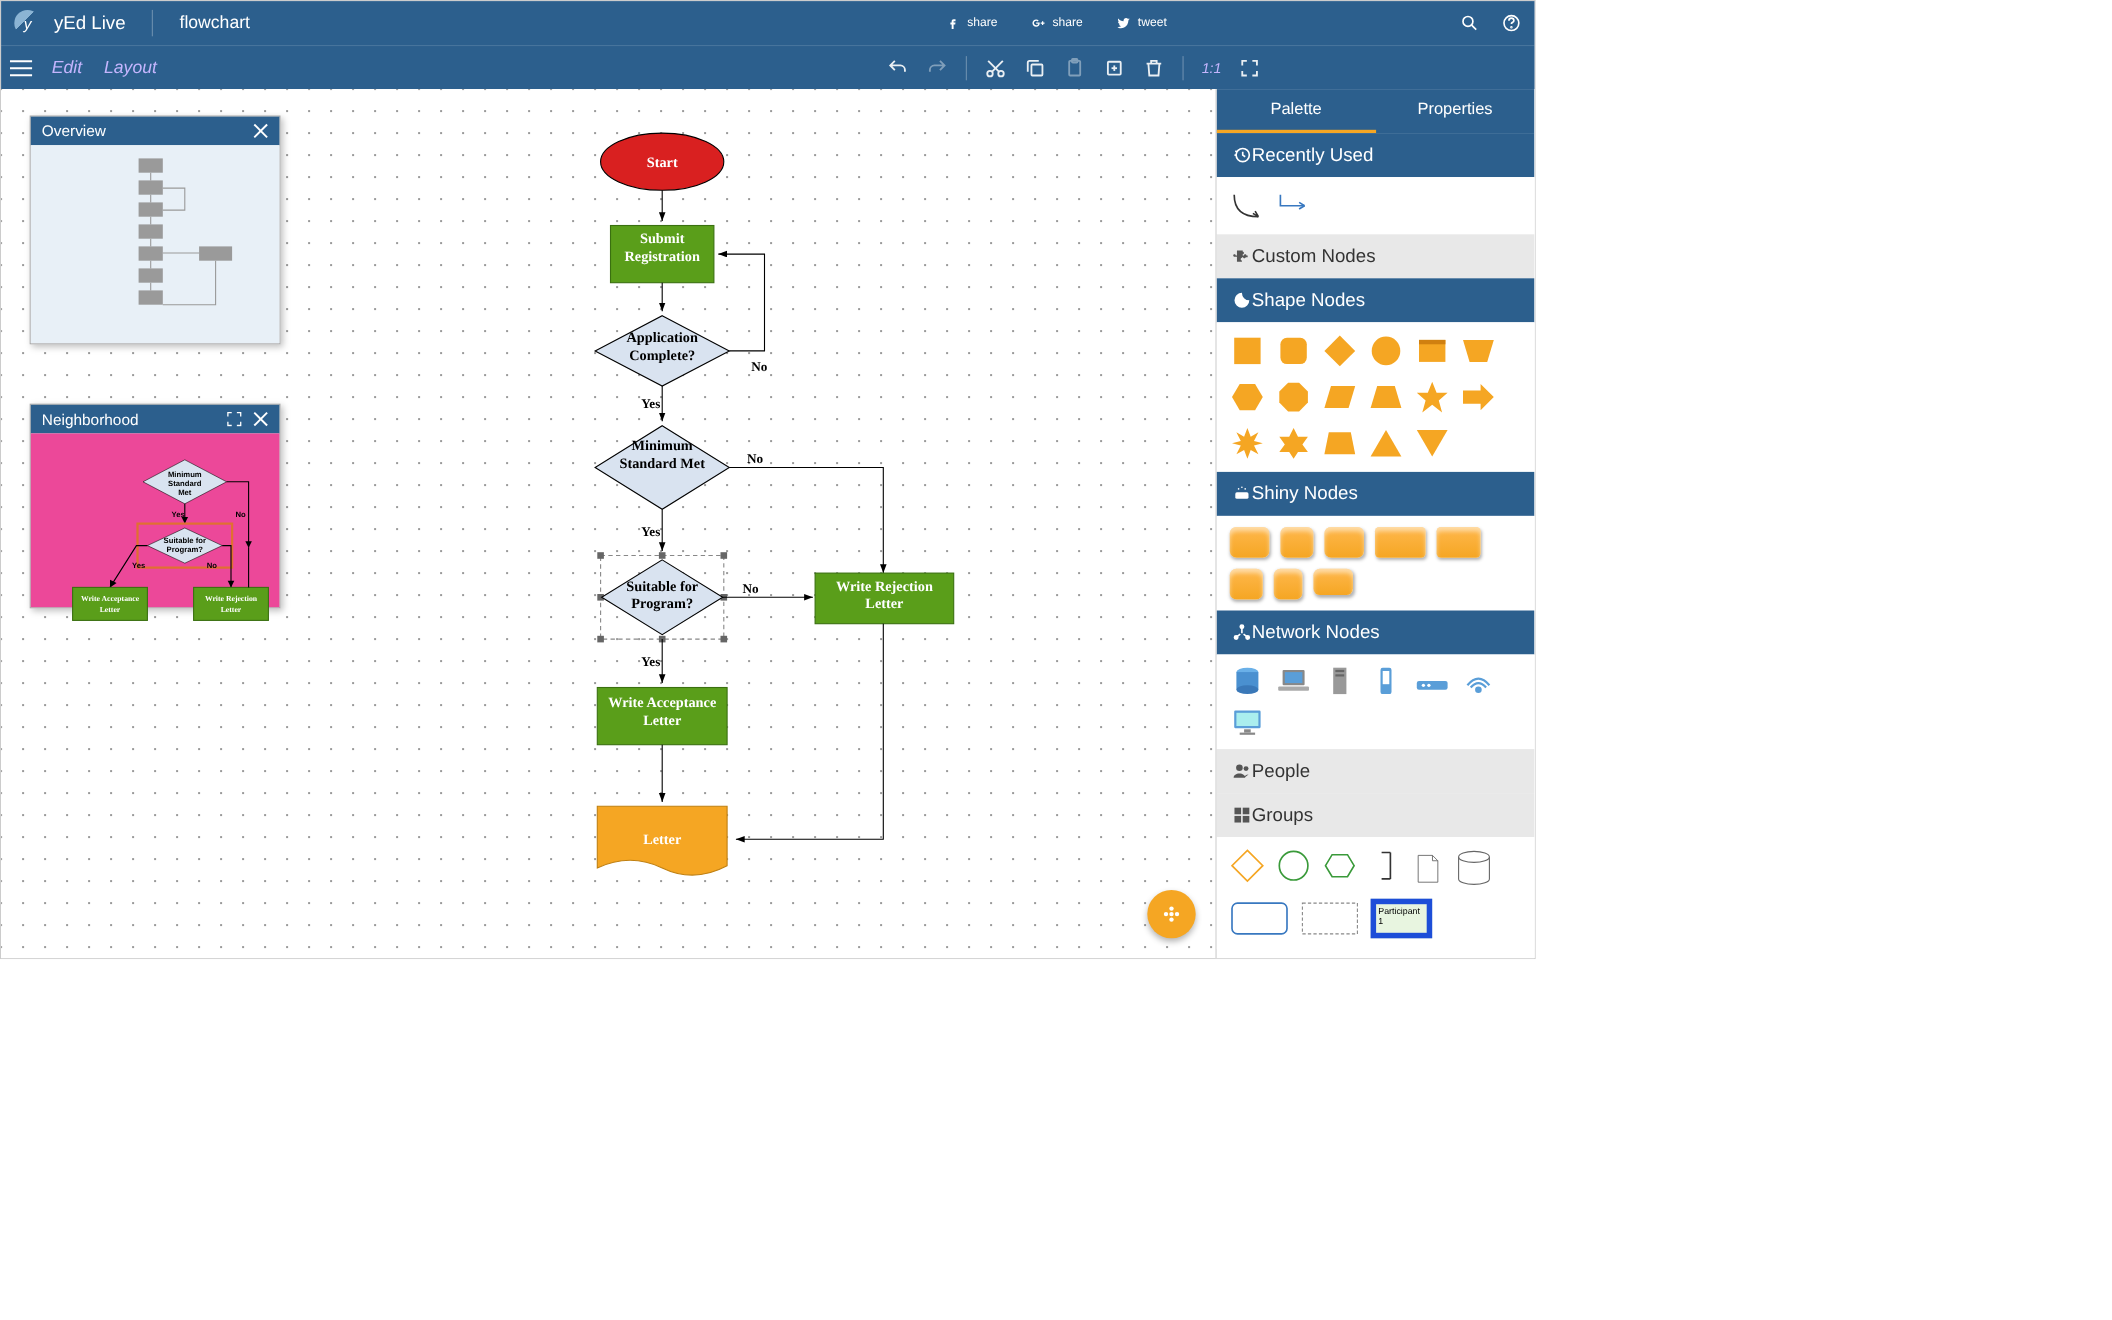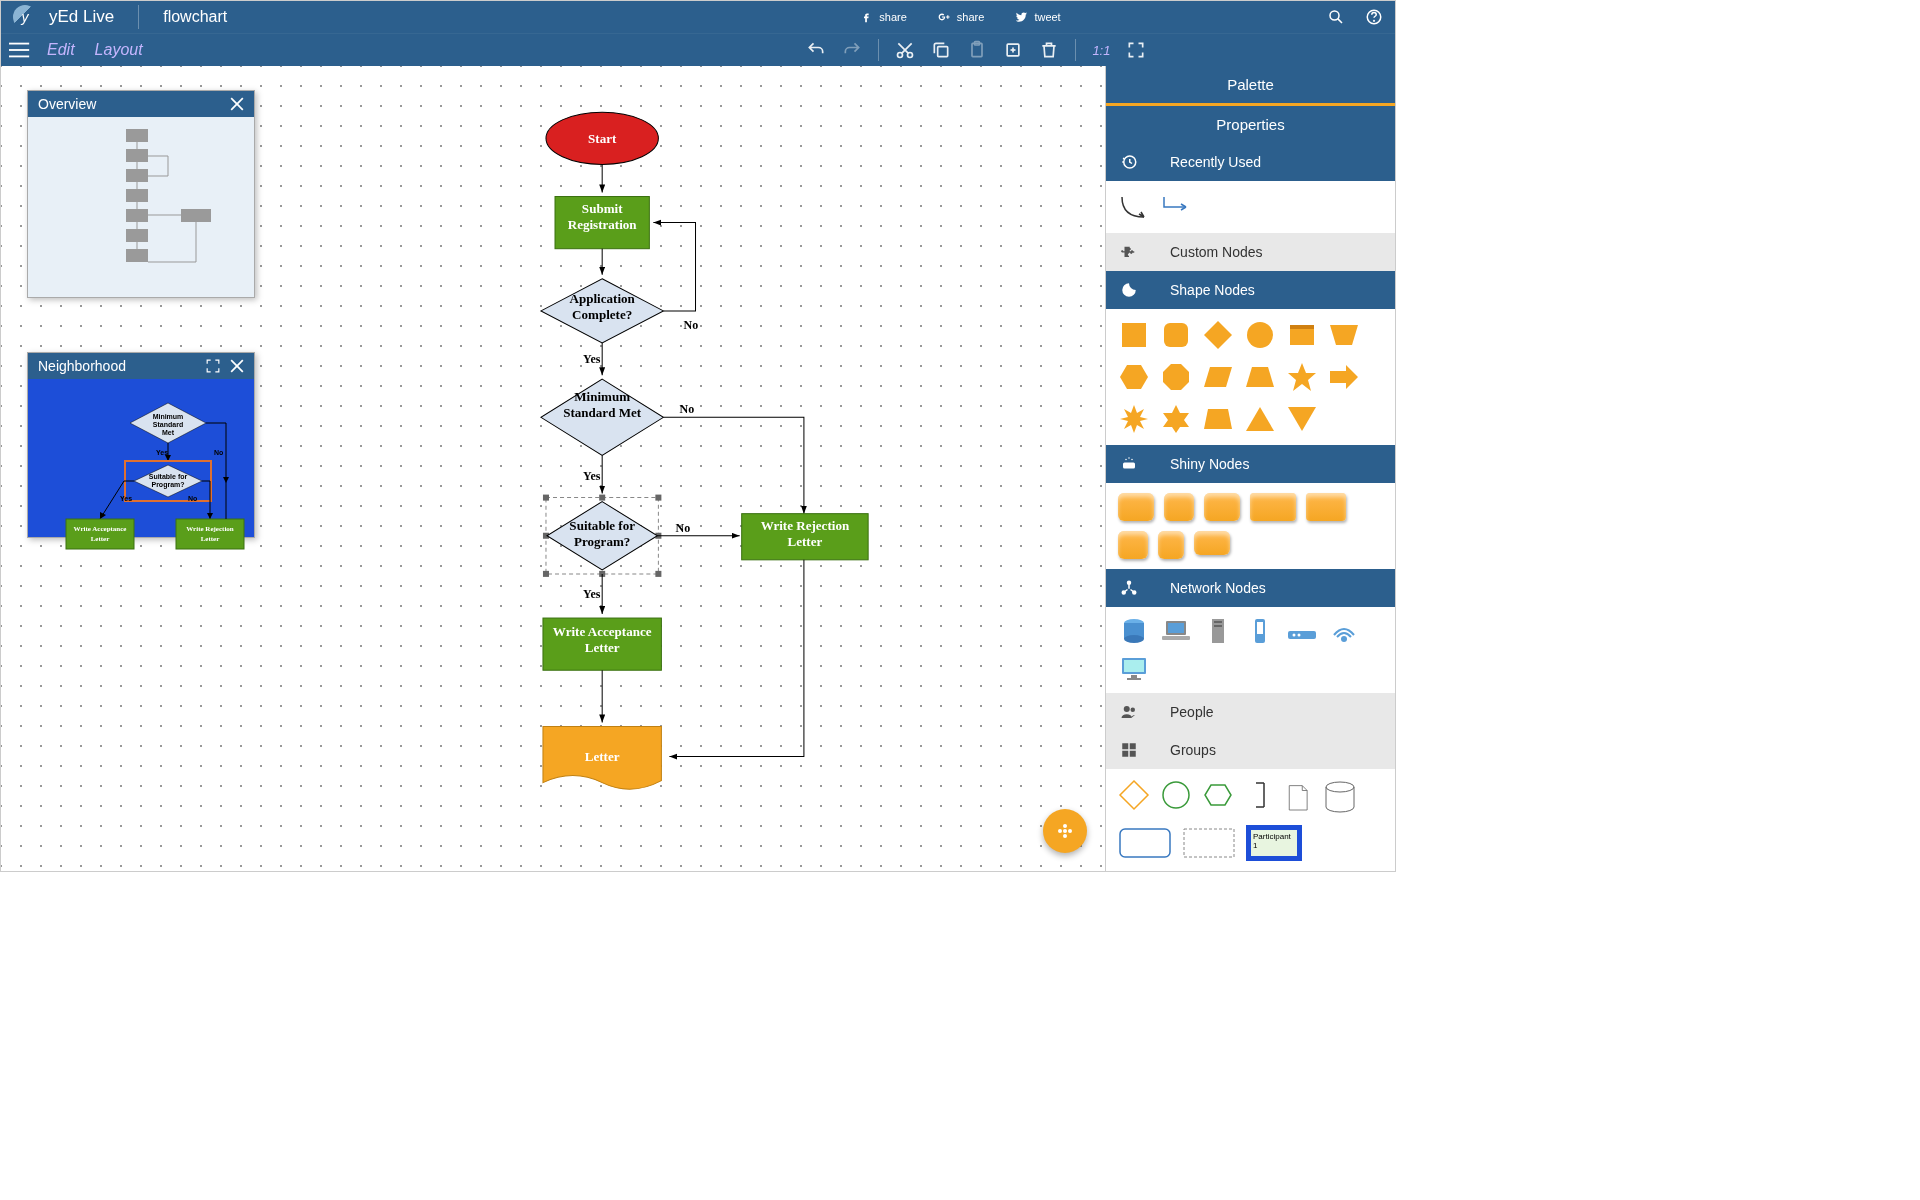--- a/index.html
+++ b/index.html
@@ -34,24 +34,24 @@
   
   
   .panel-win { position: absolute; background: #f5f5f5; border: 1px solid #aaa; box-shadow: 2px 2px 6px rgba(0,0,0,0.25); }
   .panel-title { background: #2c5f8d; color: #fff; padding: 5px 10px; font-size: 14px; display: flex; align-items: center; justify-content: space-between; }
   .panel-title-actions { display: flex; gap: 10px; align-items: center; }
   .panel-icon-sm { width: 14px; height: 14px; cursor: pointer; }
   .panel-body { background: #e8f0f7; position: relative; }
 
   
   .sidebar { width: 290px; background: #fff; border-left: 1px solid #ccc; display: flex; flex-direction: column; overflow-y: auto; }
-  .sidebar-tabs { display: flex; background: #2c5f8d; color: #fff; flex-direction: column; }
+  .sidebar-tabs { display: flex; background: #2c5f8d; color: #fff; }
   .sidebar-tab { flex: 1; text-align: center; padding: 10px 0; font-size: 15px; cursor: pointer; }
   .sidebar-tab.active { border-bottom: 3px solid #f5a623; font-weight: 500; }
-  .section-hdr { display: flex; align-items: center; padding: 10px 14px; gap: 32px; font-size: 14px; cursor: pointer; }
+  .section-hdr { display: flex; align-items: center; padding: 10px 14px; gap: 0; font-size: 17px; cursor: pointer; }
   .section-hdr.blue { background: #2c5f8d; color: #fff; }
   .section-hdr.grey { background: #e8e8e8; color: #333; }
   .section-icon { width: 18px; height: 18px; }
   .section-body { padding: 10px 12px; display: flex; flex-wrap: wrap; gap: 10px; background: #fff; }
   .shape-thumb { width: 32px; height: 32px; cursor: pointer; }
   .shiny-thumb { width: 36px; height: 28px; background: linear-gradient(180deg,#ffb84d,#f5a623); border-radius: 6px; box-shadow: inset 0 4px 4px rgba(255,255,255,0.5), 1px 2px 3px rgba(0,0,0,0.3); cursor: pointer; }
   .network-thumb { width: 32px; height: 28px; cursor: pointer; }
   
   
   .fab { position: absolute; bottom: 18px; right: 18px; left: auto; width: 44px; height: 44px; border-radius: 50%; background: #f5a623; box-shadow: 0 3px 6px rgba(0,0,0,0.3); display: flex; align-items: center; justify-content: center; cursor: pointer; }
@@ -185,21 +185,21 @@
           <div class="panel-title-actions">
             <svg class="panel-icon-sm" viewBox="0 0 12 12" fill="none" stroke="#fff">
                 <path d="M1 4V1h3M11 4V1H8M1 8v3h3M11 8v3H8"></path>
               </svg>
             <svg class="panel-icon-sm" viewBox="0 0 12 12" stroke="#fff" stroke-width="1.5">
                 <line x1="1" y1="1" x2="11" y2="11"></line>
                 <line x1="11" y1="1" x2="1" y2="11"></line>
               </svg>
           </div>
         </div>
-        <div class="panel-body" style="height:158px; background:#1d4ed8;">
+        <div class="panel-body" style="height:158px; background:#ec4899;">
           <svg width="228" height="195" viewBox="0 0 228 195">
             <polygon points="140,24 178,44 140,64 102,44" fill="#d9e3f0" stroke="#000" stroke-width="0.5"></polygon>
             <text x="140" y="40" text-anchor="middle" font-size="7" font-family="serif" font-weight="bold">Minimum</text>
             <text x="140" y="48" text-anchor="middle" font-size="7" font-family="serif" font-weight="bold">Standard</text>
             <text x="140" y="56" text-anchor="middle" font-size="7" font-family="serif" font-weight="bold">Met</text>
             <line x1="140" y1="64" x2="140" y2="82" stroke="#000"></line>
               <polygon points="140,82 137,76 143,76"></polygon>
             <text x="128" y="76" font-size="7" font-family="serif" font-weight="bold">Yes</text>
             <path d="M178 44 h20 v60" stroke="#000" fill="none"></path>
               <polygon points="198,104 195,98 201,98"></polygon>

